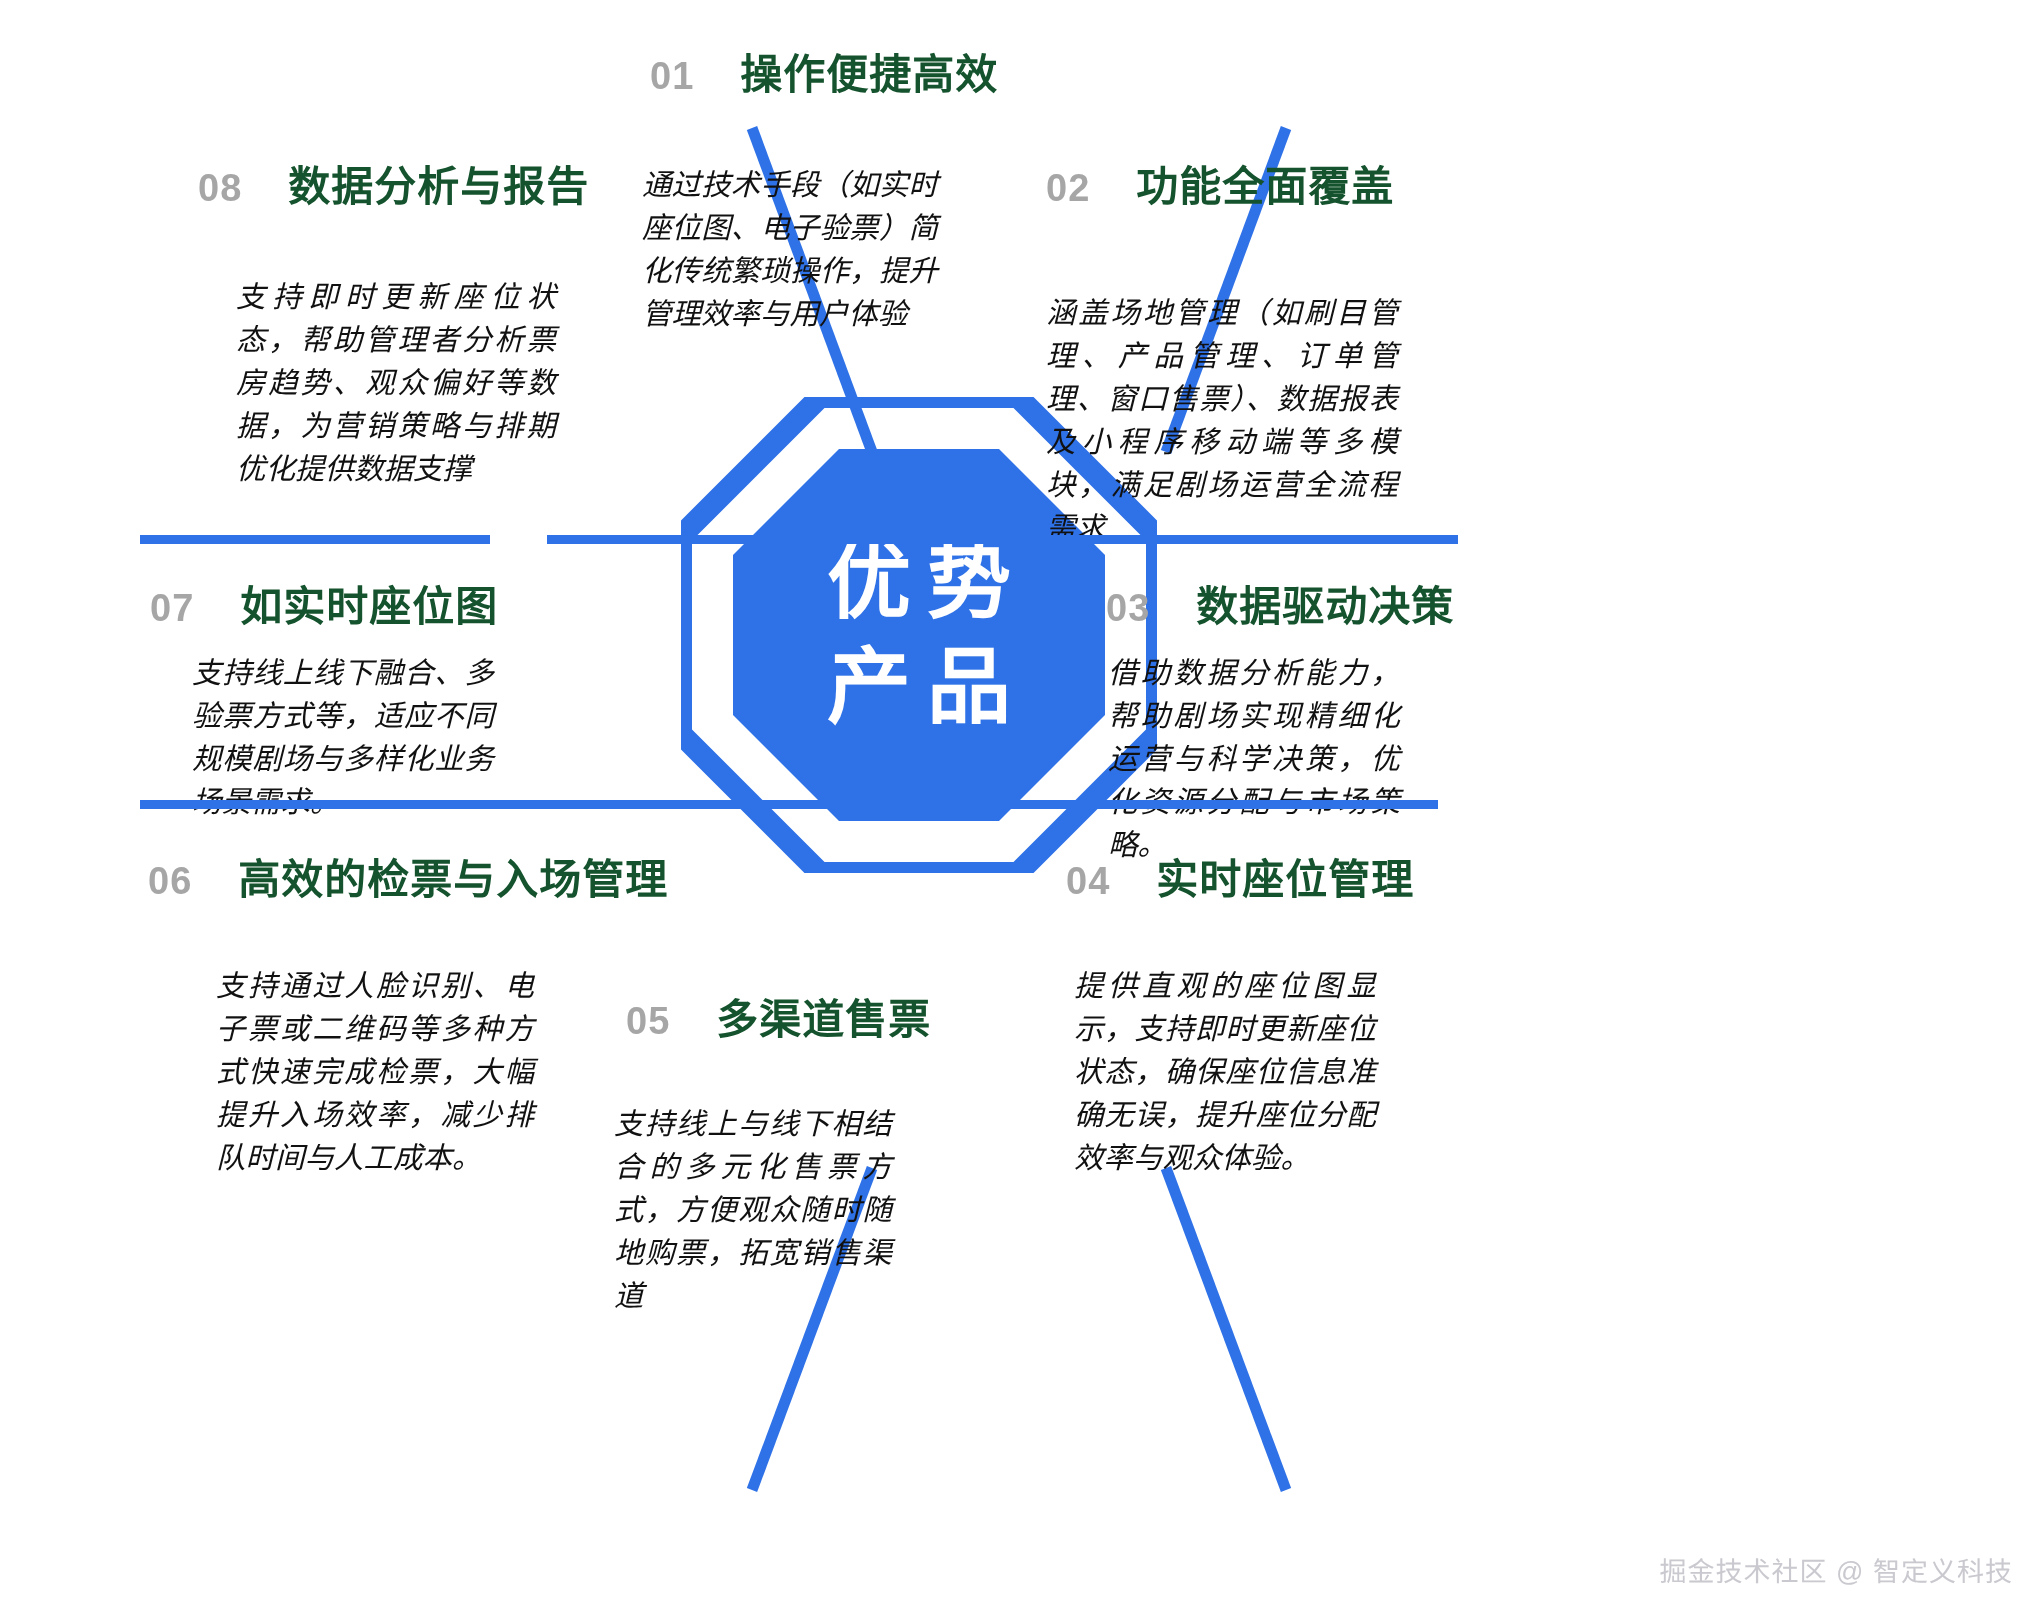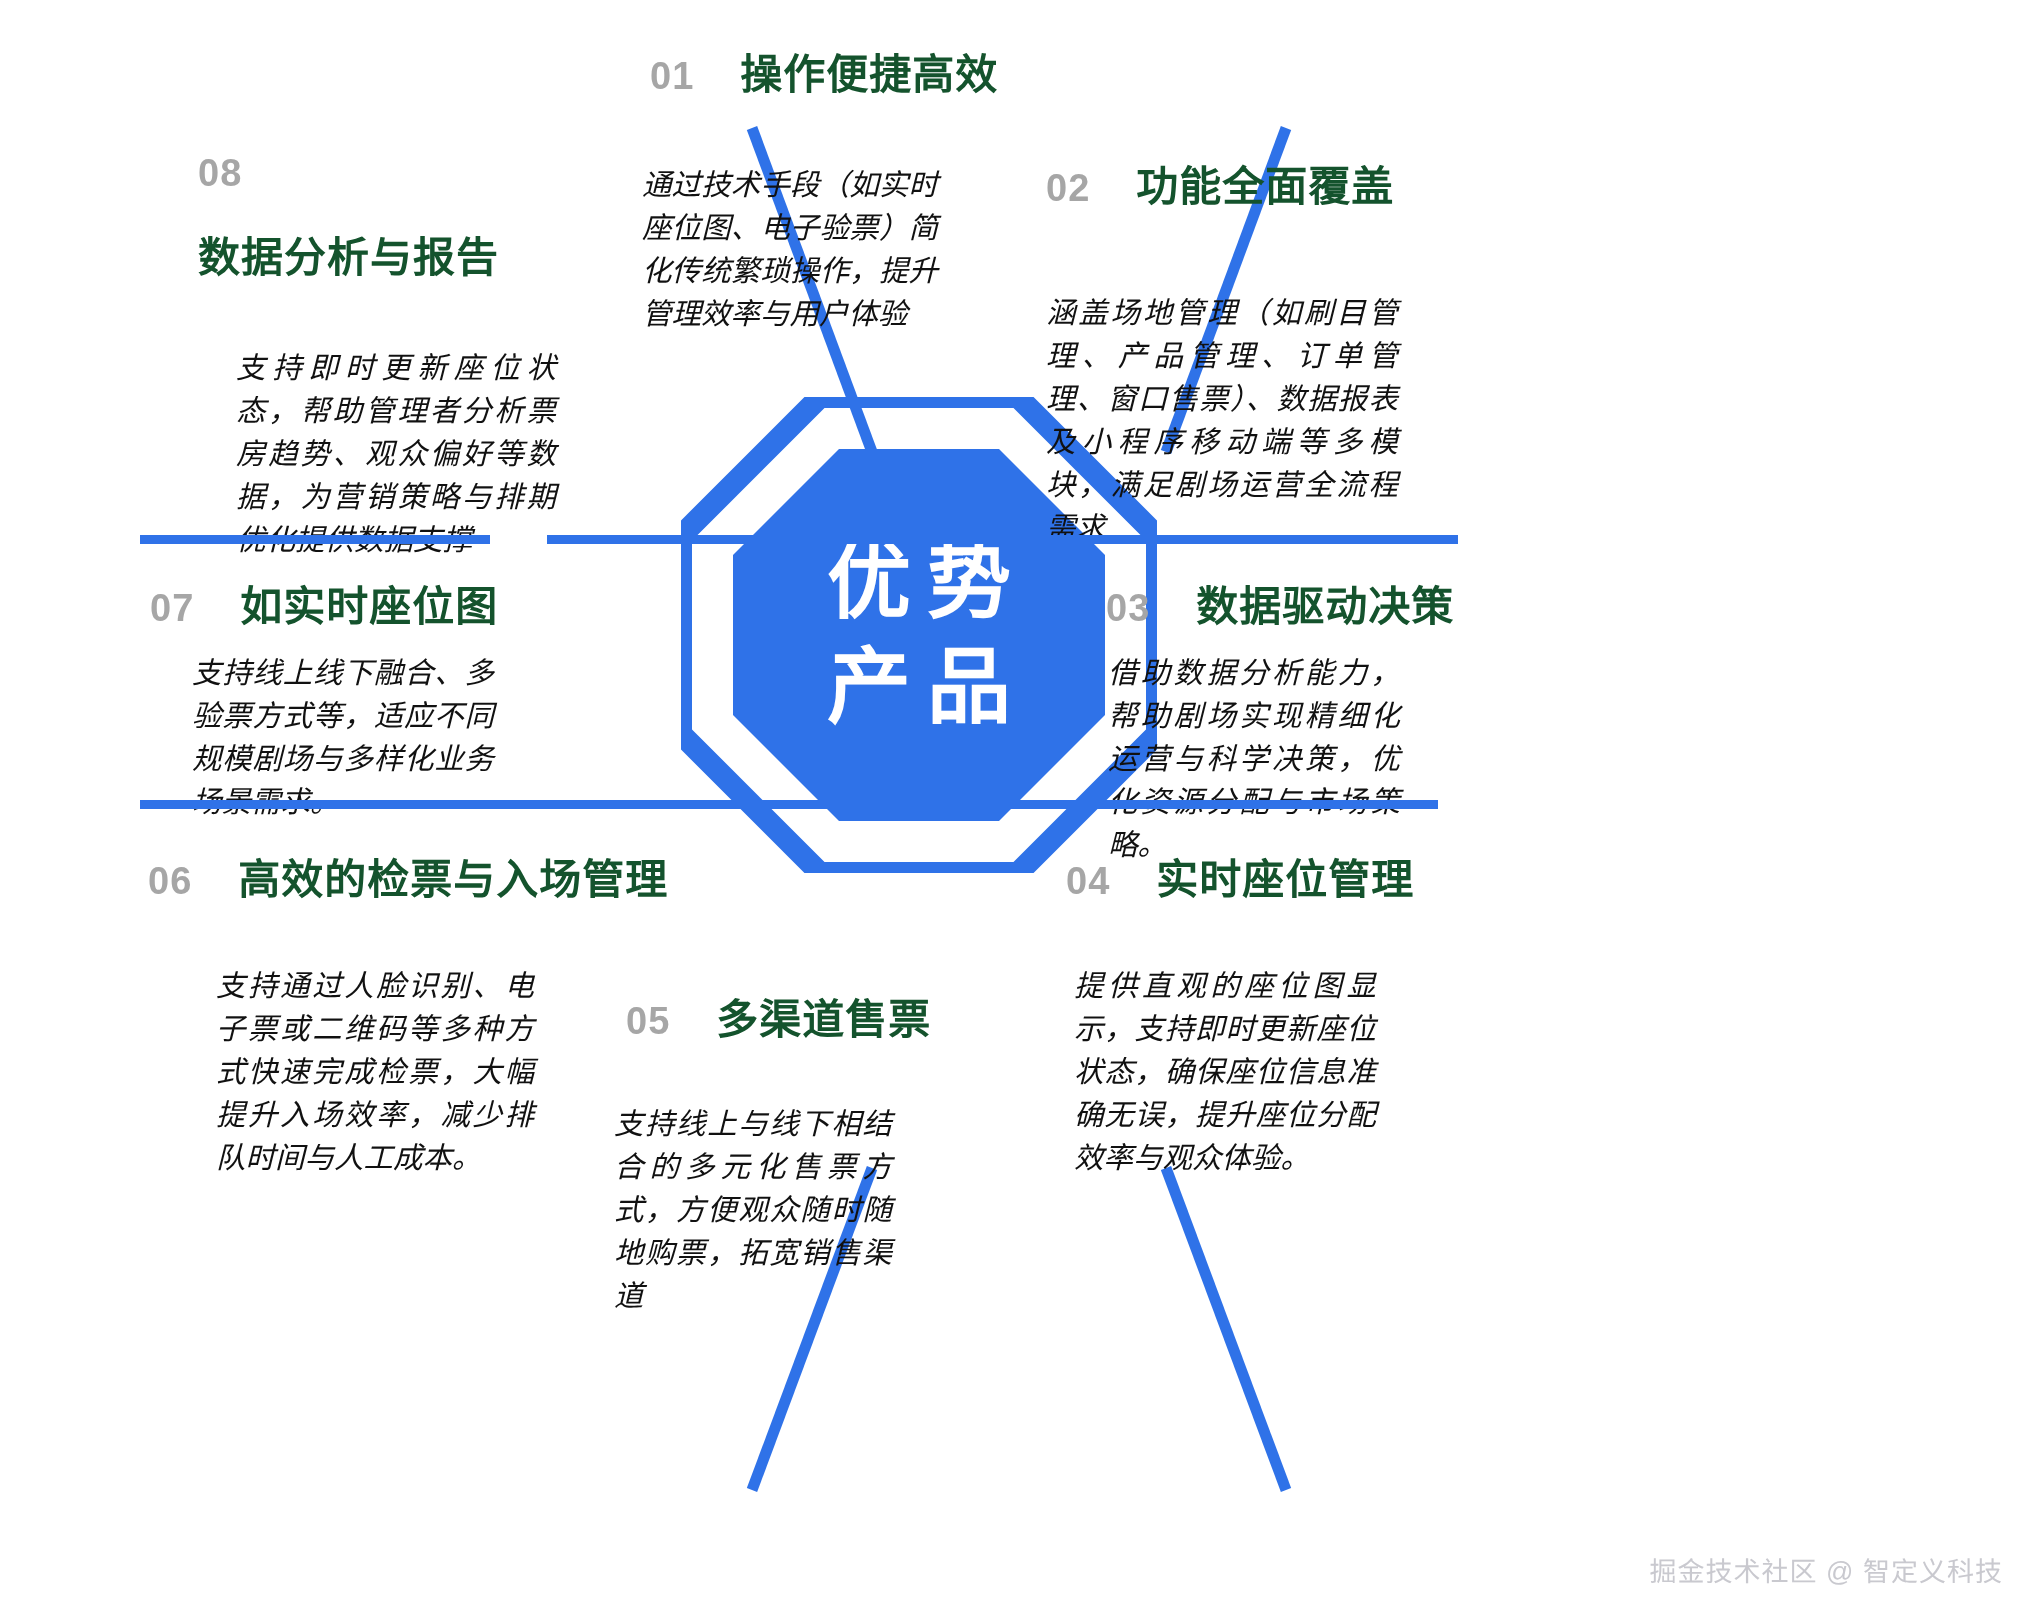--- a/index.html
+++ b/index.html
@@ -106,21 +106,21 @@
 
   
   #blk01 { left: 642px;  top: 40px;  width: 320px; }
   #blk01 .block-head { margin-left: 8px; }
   #blk01 .body { margin-top: 62px; width: 296px; }
 
   #blk02 { left: 1046px; top: 152px; width: 360px; }
   #blk02 .body { margin-top: 78px; width: 352px; }
 
   #blk08 { left: 198px;  top: 152px; width: 350px; text-align: right; }
-  #blk08 .block-head { justify-content: space-between; flex-direction: column; }
+  #blk08 .block-head { justify-content: space-between; }
   #blk08 .body { margin-top: 62px; width: 320px; margin-left: 38px; }
 
   #blk07 { left: 140px;  top: 535px; width: 350px; }
   #blk07 .rule { width: 350px; height: 9px; background: #2f72e8; margin-bottom: 28px; }
   #blk07 .block-head { margin-left: 10px; }
   #blk07 .body { margin-top: 18px; width: 302px; margin-left: 52px; }
 
   #blk03 { left: 1098px; top: 535px; width: 360px; }
   #blk03 .rule { width: 360px; height: 9px; background: #2f72e8; margin-bottom: 28px;
                  margin-left: -551px; width: 911px; }
@@ -137,21 +137,21 @@
   #blk04 .block-head { margin-top: 36px; margin-left: 0px; }
   #blk04 .body { margin-top: 58px; width: 302px; margin-left: 8px; }
 
   #blk05 { left: 614px;  top: 985px; width: 310px; }
   #blk05 .block-head { margin-left: 12px; }
   #blk05 .body { margin-top: 56px; width: 278px; }
 
   
   .watermark {
     position: absolute;
-    right: 34px;
+    right: 24px;
     bottom: 28px;
     color: #c9c9cf;
     font-size: 27px;
     letter-spacing: 1px;
     white-space: nowrap;
     user-select: none;
   }
 </style>
 </head>
 <body>

